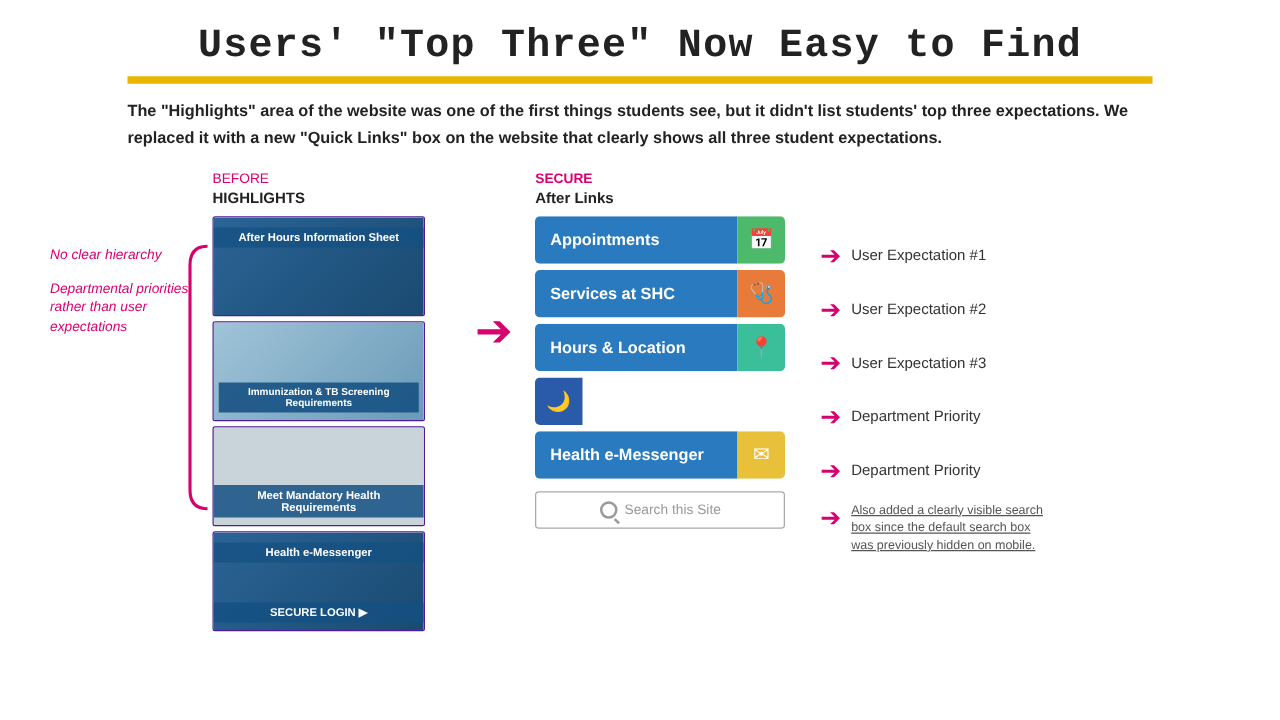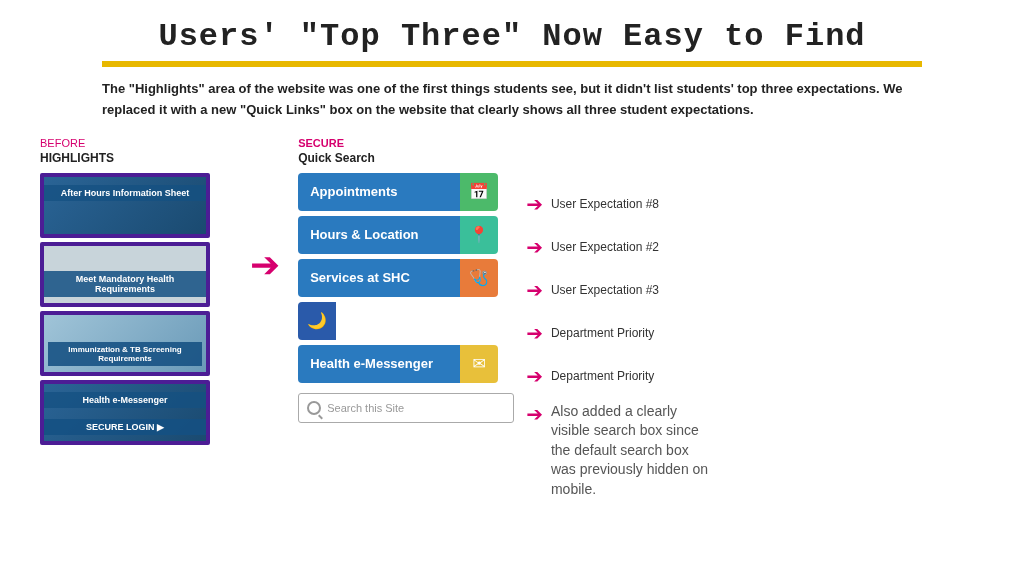--- a/index.html
+++ b/index.html
@@ -98,22 +98,22 @@
 
     .before-cards {
       display: flex;
       flex-direction: column;
       gap: 4px;
       position: relative;
     }
 
     .before-card {
       width: 170px;
-      height: 65px;
-      border: 4px solid #4c1d95;
+      height: 80px;
+      border: 1px solid #4c1d95;
       overflow: hidden;
       position: relative;
       border-radius: 2px;
     }
 
     .before-card-img {
       width: 100%;
       height: 100%;
       display: flex;
       align-items: center;
@@ -246,27 +246,28 @@
 
     .icon-appointments { background: #4cba6a; }
     .icon-services { background: #e87b3a; }
     .icon-hours { background: #3abf9a; }
     .icon-afterhours { background: #2a5aaa; }
     .icon-messenger { background: #e8c03a; }
 
     .search-box-area {
       display: flex;
       align-items: center;
-      width: 216px;
+      width: 200px;
       height: 30px;
       border: 1px solid #aaa;
       border-radius: 3px;
       padding: 0 8px;
       margin-top: 5px;
       background: #fff;
+      justify-content: center;
     }
 
     .search-icon-circle {
       width: 14px;
       height: 14px;
       border: 2px solid #999;
       border-radius: 50%;
       position: relative;
       margin-right: 6px;
       flex-shrink: 0;
@@ -319,24 +320,25 @@
       flex-shrink: 0;
     }
 
     .right-label {
       font-size: 12px;
       color: #333;
       font-weight: normal;
     }
 
     .right-label-small {
-      font-size: 14px;
+      font-size: 10px;
       color: #555;
       line-height: 1.4;
       max-width: 160px;
+      text-decoration: underline;
     }
 
     
     .checklist-lines {
       display: flex;
       flex-direction: column;
       gap: 3px;
       padding: 8px 6px;
       padding-top: 24px;
     }
@@ -349,82 +351,90 @@
 </head>
 <body>
 
 <div class="page">
   <h1 class="title">Users' "Top Three" Now Easy to Find</h1>
   <div class="gold-line"></div>
   <p class="description">The "Highlights" area of the website was one of the first things students see, but it didn't list students' top three expectations. We replaced it with a new "Quick Links" box on the website that clearly shows all three student expectations.</p>
 
   <div class="content-area">
 
+    <div class="left-annotations">
+      <div class="annotation-text">No clear hierarchy</div>
+      <div class="annotation-text">Departmental priorities rather than user expectations</div>
+
+      <svg class="bracket-svg" width="22" height="220" viewBox="0 0 22 220">
+        <path d="M18 5 Q4 5 4 20 L4 200 Q4 215 18 215" stroke="#d6006e" stroke-width="2.5" fill="none"></path>
+      </svg>
+    </div>
 
     <div class="before-section">
       <div class="section-label-before">BEFORE</div>
       <div class="section-sublabel">HIGHLIGHTS</div>
       <div class="before-cards">
 
         <div class="before-card">
           <div class="before-card-img card-after-hours">
             <div class="card-top-text">After Hours Information Sheet</div>
+          </div>
+        </div>
+
+        <div class="before-card">
+          <div class="before-card-img card-immunization" style="background:linear-gradient(135deg,#a0c4d8,#6a9ab8);">
+            <div class="card-immunization-label">Immunization &amp; TB Screening Requirements</div>
           </div>
         </div>
 
         <div class="before-card">
           <div class="before-card-img card-mandatory" style="background:#c8d4da;">
             <div class="checklist-lines">
               <div class="check-line" style="width:80%;"></div>
               <div class="check-line" style="width:90%;"></div>
               <div class="check-line" style="width:70%;"></div>
               <div class="check-line" style="width:85%;"></div>
             </div>
             <div class="card-overlay-text">Meet Mandatory Health Requirements</div>
           </div>
         </div>
 
         <div class="before-card">
-          <div class="before-card-img card-immunization" style="background:linear-gradient(135deg,#a0c4d8,#6a9ab8);">
-            <div class="card-immunization-label">Immunization &amp; TB Screening Requirements</div>
-          </div>
-        </div>
-
-        <div class="before-card">
           <div class="before-card-img card-health-messenger">
             <div class="card-top-text">Health e-Messenger</div>
             <div class="card-overlay-text">SECURE LOGIN ▶</div>
           </div>
         </div>
 
       </div>
     </div>
 
     <div class="big-arrow-container">
       <div class="big-arrow">➔</div>
     </div>
 
     <div class="after-section">
       <div class="section-label-after">SECURE</div>
-      <div class="section-sublabel">Quick Search</div>
+      <div class="section-sublabel">After Links</div>
       <div class="after-links">
 
         <div class="quick-link-btn">
           <div class="quick-link-text">Appointments</div>
           <div class="quick-link-icon icon-appointments">📅</div>
         </div>
 
         <div class="quick-link-btn">
+          <div class="quick-link-text">Services at SHC</div>
+          <div class="quick-link-icon icon-services">🩺</div>
+        </div>
+
+        <div class="quick-link-btn">
           <div class="quick-link-text">Hours &amp; Location</div>
           <div class="quick-link-icon icon-hours">📍</div>
-        </div>
-
-        <div class="quick-link-btn">
-          <div class="quick-link-text">Services at SHC</div>
-          <div class="quick-link-icon icon-services">🩺</div>
         </div>
 
         <div class="quick-link-btn">
           <div class="quick-link-icon icon-afterhours">🌙</div>
         </div>
 
         <div class="quick-link-btn">
           <div class="quick-link-text">Health e-Messenger</div>
           <div class="quick-link-icon icon-messenger">✉</div>
         </div>
@@ -434,21 +444,21 @@
           <span class="search-placeholder">Search this Site</span>
         </div>
 
       </div>
     </div>
 
     <div class="right-labels">
 
       <div class="right-row">
         <span class="right-arrow">➔</span>
-        <span class="right-label">User Expectation #8</span>
+        <span class="right-label">User Expectation #1</span>
       </div>
 
       <div class="right-row">
         <span class="right-arrow">➔</span>
         <span class="right-label">User Expectation #2</span>
       </div>
 
       <div class="right-row">
         <span class="right-arrow">➔</span>
         <span class="right-label">User Expectation #3</span>

